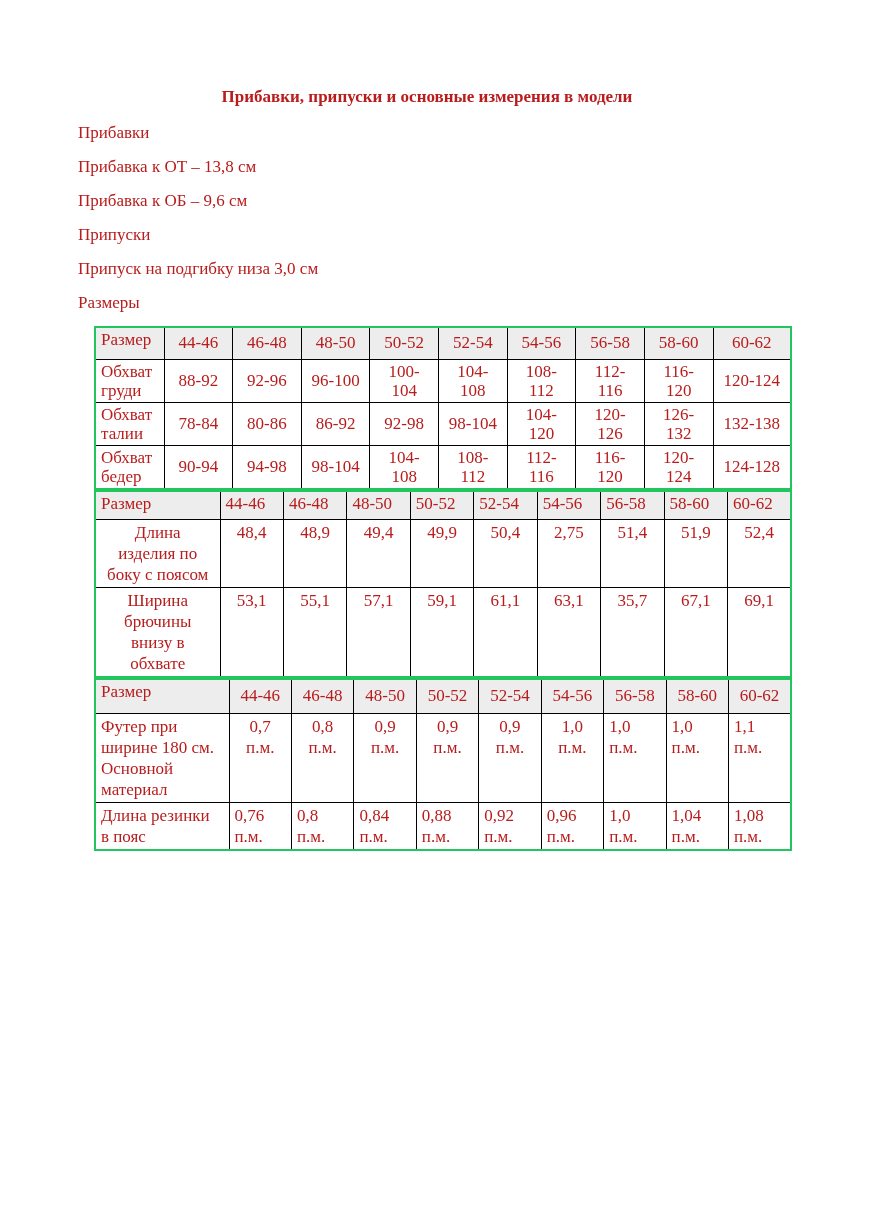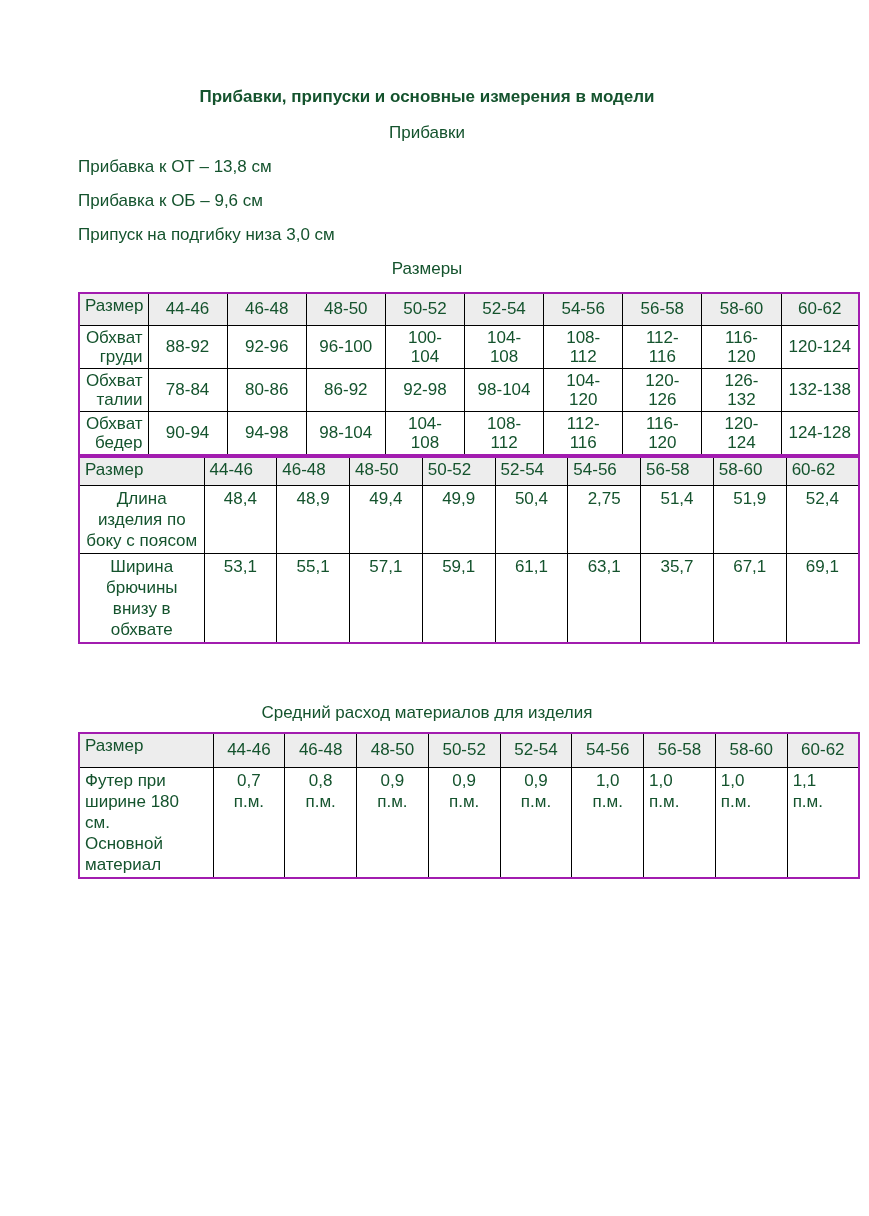--- a/index.html
+++ b/index.html
@@ -2,58 +2,59 @@
 <html lang="ru"><head>
 <meta charset="utf-8">
 <style>
   html,body { margin:0; padding:0; background:#fff; }
   .page {
     position:relative;
     width:869px; height:1216px;
     box-sizing:border-box;
     padding:86px 93px 0 78px;
     background:#ffffff;
-    color:#14532d;
-    font-family:Liberation Sans, sans-serif;
+    color:#b91c1c;
+    font-family:Liberation Serif, serif;
     font-size:17px;
     overflow:hidden;
   }
   .doc-title {
     font-size:17px; font-weight:bold; text-align:center;
     line-height:21px; margin:0 0 15px 0;
   }
   p.para { margin:0 0 13px 0; line-height:21px; }
-  .centered { text-align:center; }
+  .centered { }
   p.sizes-heading { }
   p.measurements-heading { margin-top:27px; margin-bottom:9px; }
   p.materials-heading { margin-top:58px; margin-bottom:9px; }
 
   table.doc-table {
     border-collapse:collapse;
     table-layout:fixed;
-    width:782px;
-    border:2px solid #a21caf;
+    width:698px;
+    border:2px solid #22c55e;
     font-size:17px;
+    margin-left:16px;
   }
   .doc-table th, .doc-table td {
     border:1px solid #000;
     padding:2px 5px;
     box-sizing:border-box;
     font-weight:normal;
     white-space:pre-line;
     overflow:hidden;
   }
   .doc-table thead th { background:#ededed; }
 
   
   .t1 thead th { height:32px; text-align:center; vertical-align:middle; }
   .t1 thead th:first-child { width:69px; text-align:left; vertical-align:top; }
   .t1 thead th:last-child { width:78px; }
   .t1 td { text-align:center; vertical-align:middle; line-height:19px; }
-  .t1 td.label { text-align:right; }
+  .t1 td.label { text-align:left; }
 
   
   .t2 thead th { height:29px; text-align:left; vertical-align:top; }
   .t2 thead th:first-child { width:125px; }
   .t2 td { text-align:center; vertical-align:top; line-height:21px; }
 
   
   .t3 thead th { height:34px; text-align:center; vertical-align:middle; }
   .t3 thead th:first-child { width:134px; text-align:left; vertical-align:top; }
   .t3 td { text-align:left; vertical-align:top; line-height:21px; }
@@ -64,20 +65,21 @@
 <body>
 
 <div class="page">
 
   <h1 class="doc-title">Прибавки, припуски и основные измерения в модели</h1>
 
   <p class="para centered">Прибавки</p>
   <p class="para">Прибавка к ОТ – 13,8 см</p>
   <p class="para">Прибавка к ОБ – 9,6 см</p>
 
+  <p class="para centered">Припуски</p>
   <p class="para">Припуск на подгибку низа 3,0 см</p>
 
   <p class="para centered sizes-heading">Размеры</p>
   <table class="doc-table t1">
       <thead>
         <tr>
           <th>Размер</th>
           <th>44-46</th>
           <th>46-48</th>
           <th>48-50</th>
@@ -186,21 +188,20 @@
           <td class="val">59,1</td>
           <td class="val">61,1</td>
           <td class="val">63,1</td>
           <td class="val">35,7</td>
           <td class="val">67,1</td>
           <td class="val">69,1</td>
         </tr>
       </tbody>
     </table>
 
-  <p class="para centered materials-heading">Средний расход материалов для изделия</p>
   <table class="doc-table t3">
       <thead>
         <tr>
           <th>Размер</th>
           <th>44-46</th>
           <th>46-48</th>
           <th>48-50</th>
           <th>50-52</th>
           <th>52-54</th>
           <th>54-56</th>
@@ -227,16 +228,38 @@
 п.м.</td>
           <td class="val">1,0
 п.м.</td>
           <td class="val">1,0
 п.м.</td>
           <td class="val">1,0
 п.м.</td>
           <td class="val">1,1
 п.м.</td>
         </tr>
+        <tr class="r1">
+          <td class="label">Длина резинки
+в пояс</td>
+          <td class="val">0,76
+п.м.</td>
+          <td class="val">0,8
+п.м.</td>
+          <td class="val">0,84
+п.м.</td>
+          <td class="val">0,88
+п.м.</td>
+          <td class="val">0,92
+п.м.</td>
+          <td class="val">0,96
+п.м.</td>
+          <td class="val">1,0
+п.м.</td>
+          <td class="val">1,04
+п.м.</td>
+          <td class="val">1,08
+п.м.</td>
+        </tr>
       </tbody>
     </table>
 
 </div>
 
 </body></html>

